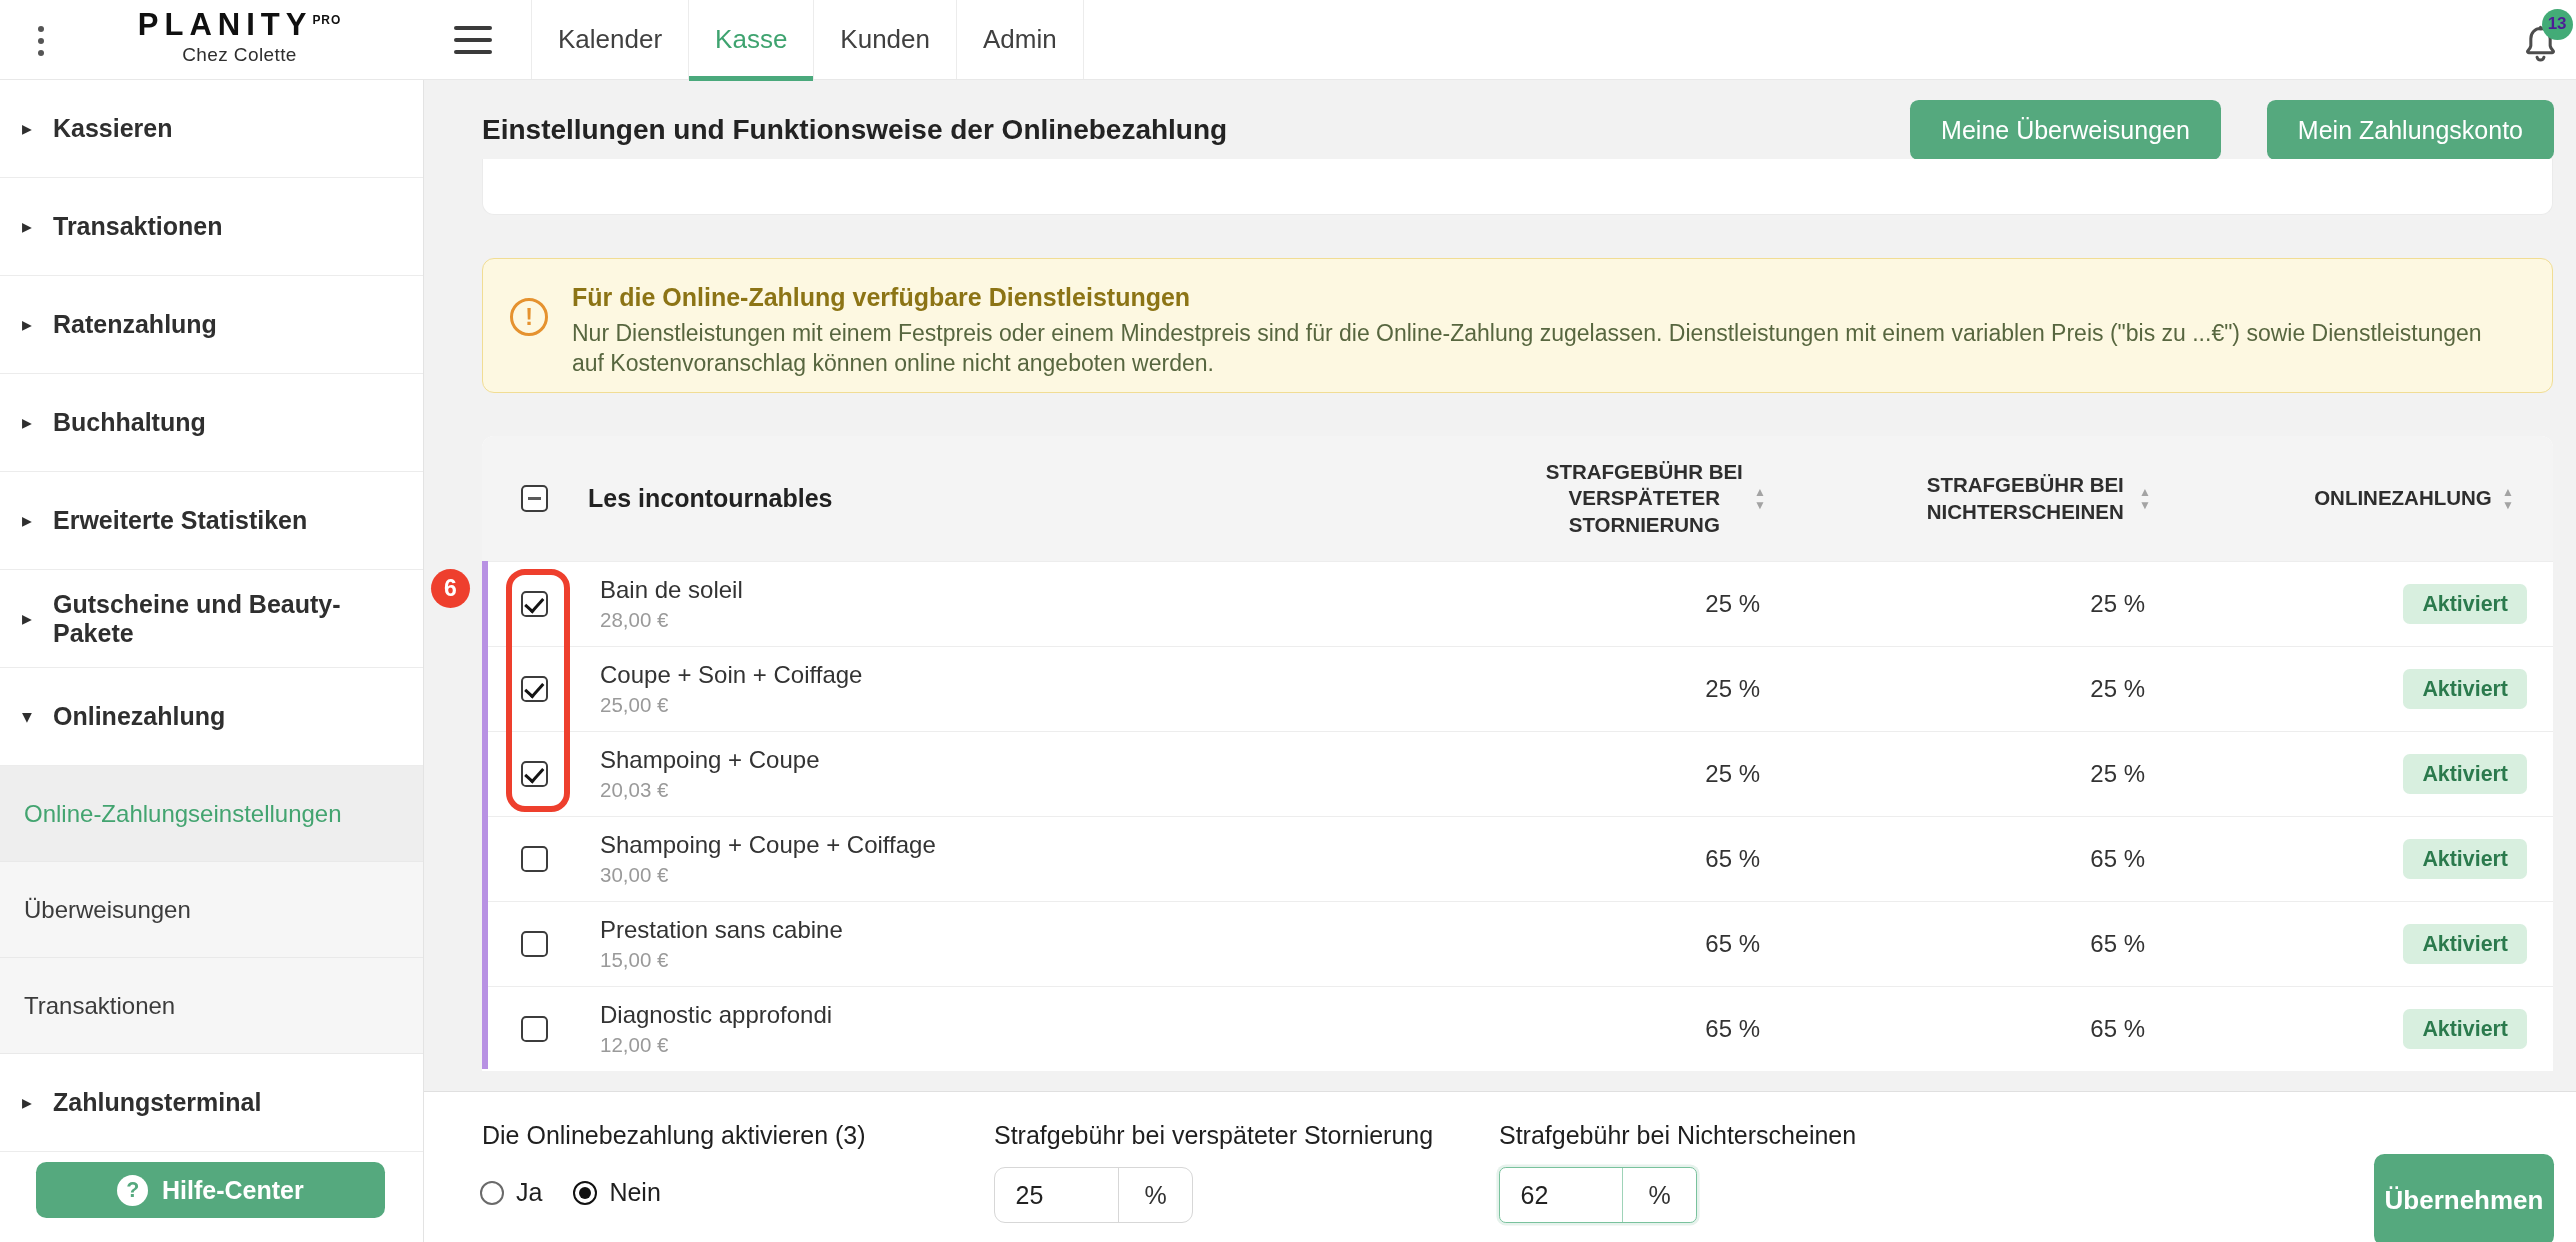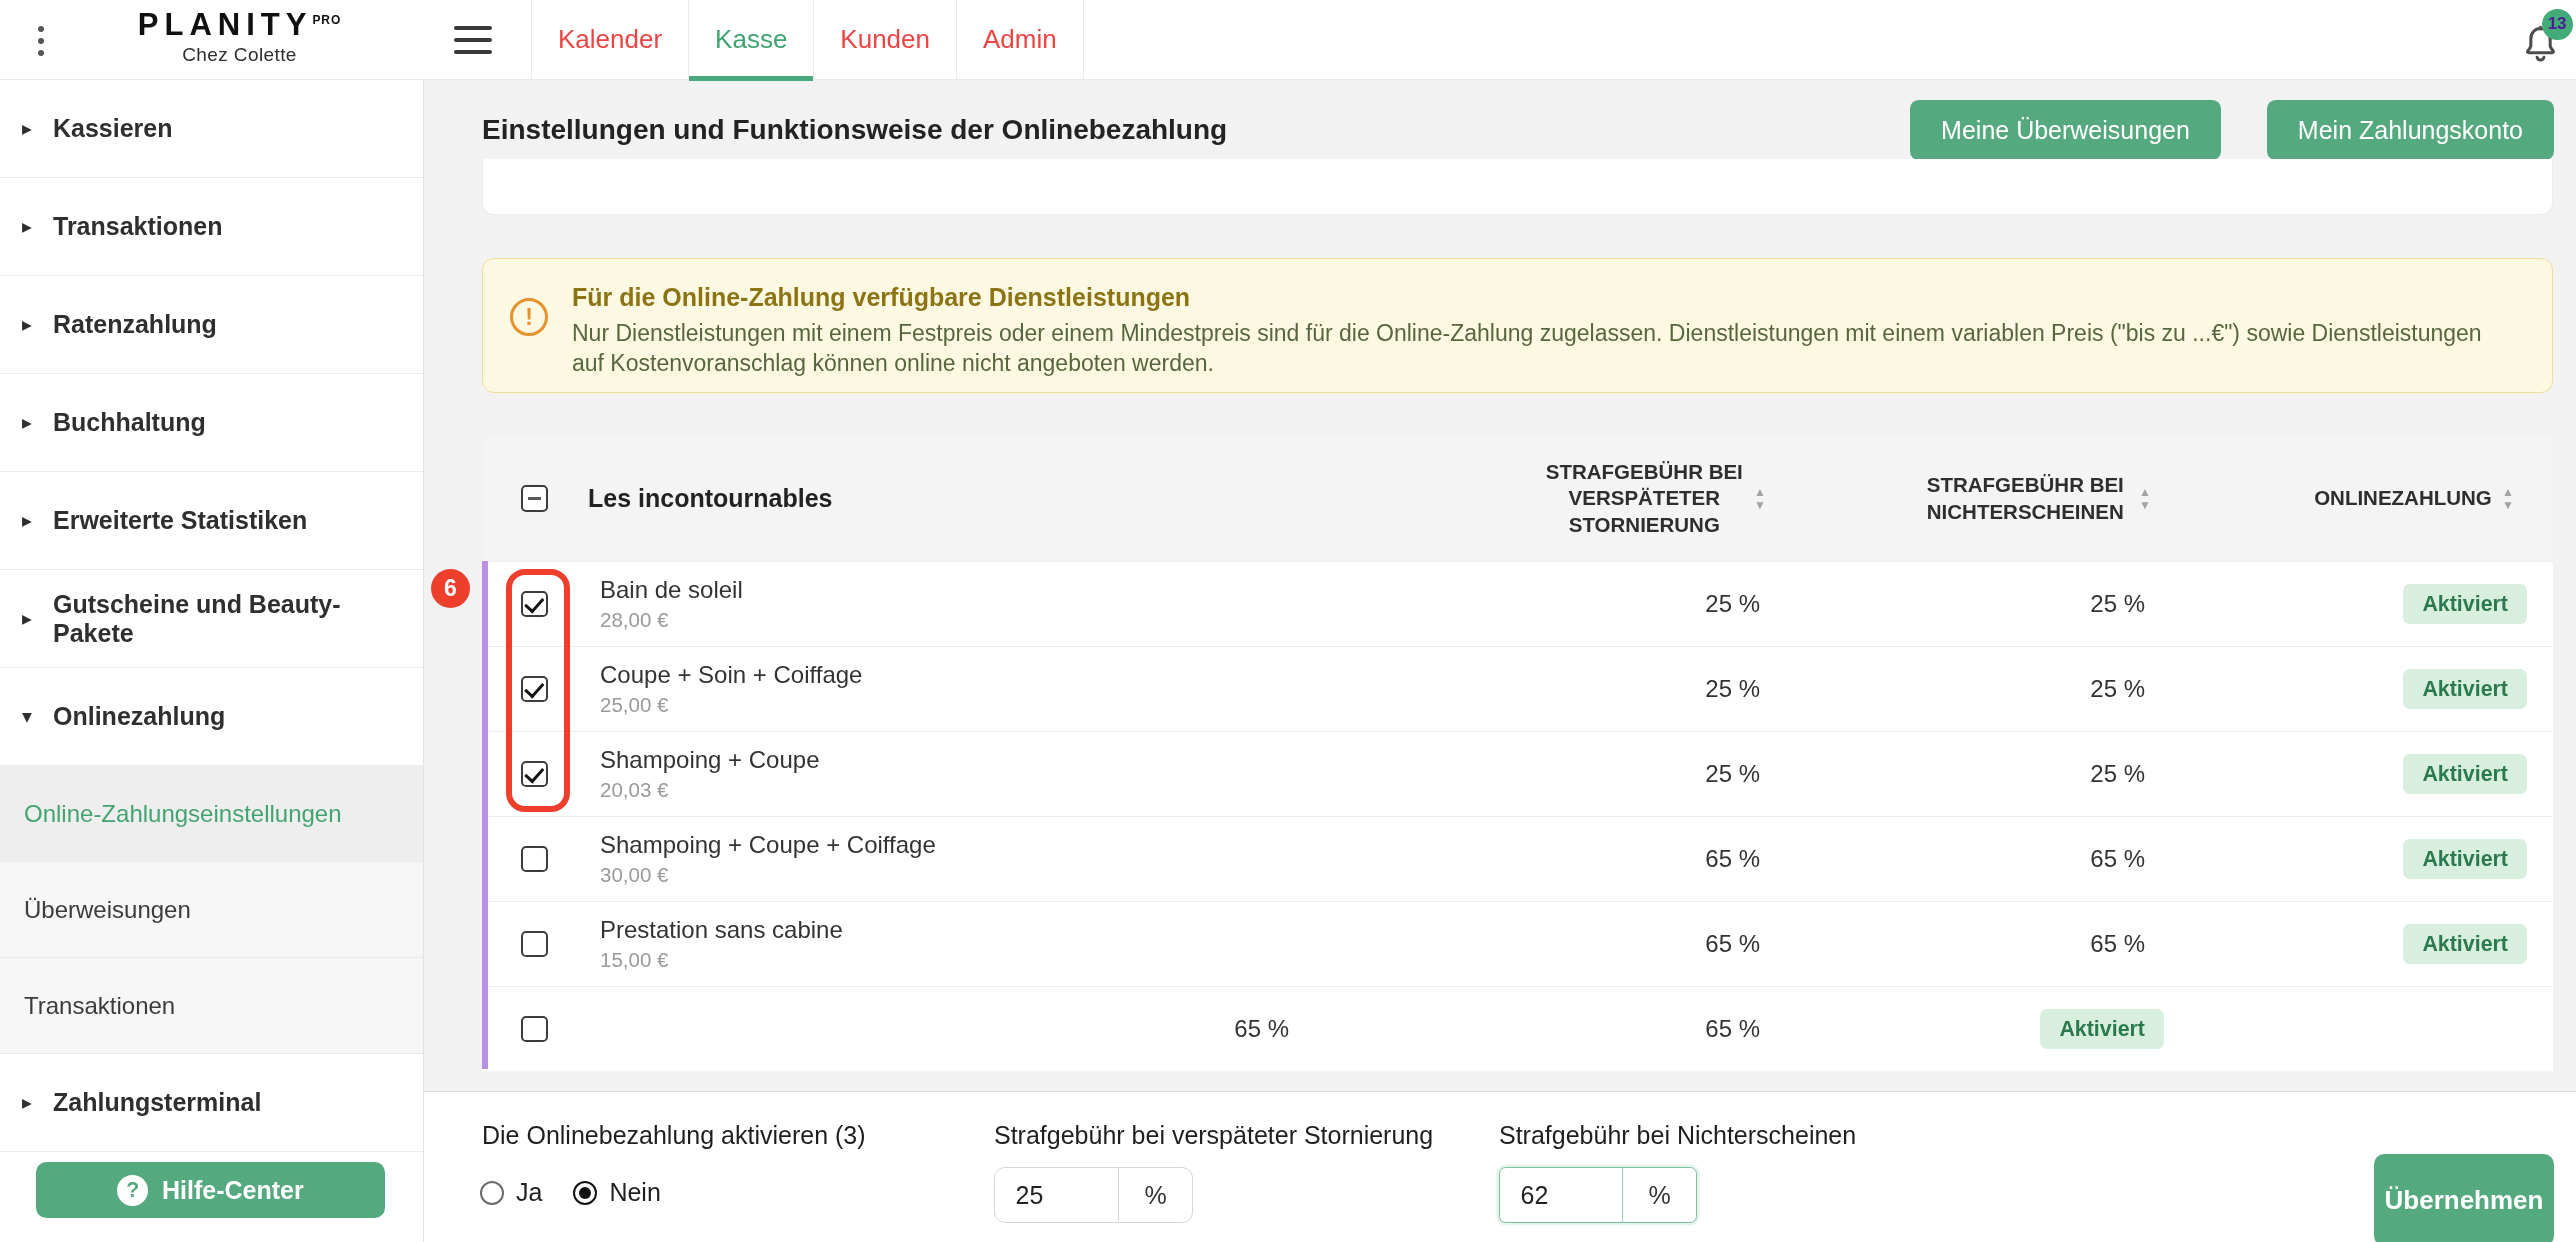--- a/index.html
+++ b/index.html
@@ -11,21 +11,21 @@
   .topbar { position:absolute; top:0; left:0; width:2576px; height:80px; background:#fff; border-bottom:1.7px solid #e8e8e8; z-index:40; }
   .kebab { position:absolute; left:29px; top:20.5px; width:24px; height:41px; display:flex; flex-direction:column; align-items:center; justify-content:center; gap:6px; cursor:pointer; }
   .kebab i { width:6px; height:6px; border-radius:50%; background:#555; }
   .brand { position:absolute; left:111px; top:6.8px; width:257px; text-align:center; }
   .brand-name { font-size:31px; font-weight:700; letter-spacing:6px; color:#101010; }
   .brand-name sup { font-size:12px; letter-spacing:0.9px; vertical-align:super; }
   .brand-sub { font-size:19px; color:#2e2e2e; margin-top:1.7px; letter-spacing:0.4px; }
   .hamburger { position:absolute; left:454px; top:26px; width:38px; display:flex; flex-direction:column; gap:7.7px; cursor:pointer; }
   .hamburger i { height:4.3px; background:#3a3a3a; border-radius:2.6px; }
   .tabs { position:absolute; left:531px; top:0; height:79px; display:flex; }
-  .tab { position:relative; height:100%; display:flex; align-items:center; padding:0 26px; font-size:26px; color:#ef4444; border-left:1.7px solid #ececec; cursor:pointer; }
+  .tab { position:relative; height:100%; display:flex; align-items:center; padding:0 26px; font-size:26px; color:#404040; border-left:1.7px solid #ececec; cursor:pointer; }
   .tab:last-child { border-right:1.7px solid #ececec; }
   .tab.active { color:#3ea36f; }
   .tab.active::after { content:""; position:absolute; left:0; right:0; bottom:-1.7px; height:5.1px; background:#4aa97c; }
   .bell { position:absolute; right:12px; top:20.5px; width:45px; height:46px; cursor:pointer; }
   .badge { position:absolute; top:-12px; right:-8.6px; min-width:31px; height:31px; border-radius:15.4px; background:#43ab77; color:#4c1d95; font-size:17px; font-weight:700; display:flex; align-items:center; justify-content:center; padding:0 5.1px; }
 
   
   .sidebar { position:absolute; top:80px; left:0; width:424px; height:1162px; background:#fff; border-right:1.7px solid #e3e3e3; z-index:30; }
   .side-item { height:98px; display:flex; align-items:center; padding:0 20.5px 0 22px; gap:12px; border-bottom:1.7px solid #ececec; font-size:25px; font-weight:600; color:#2f2f2f; cursor:pointer; line-height:1.15; }
   .side-item .caret { width:19px; font-size:19.7px; color:#2f2f2f; flex:0 0 auto; }
@@ -296,20 +296,24 @@
         <div class="c-val">65 %</div>
         <div class="c-val">65 %</div>
         <div class="c-status">
             <span class="pill">Aktiviert</span>
           </div>
       </div>
       <div class="t-row">
         <div class="c-check">
             <span class="cb"></span>
           </div>
+        <div class="c-name">
+            <div class="n">Diagnostic approfondi</div>
+            <div class="p">12,00 €</div>
+          </div>
         <div class="c-val">65 %</div>
         <div class="c-val">65 %</div>
         <div class="c-status">
             <span class="pill">Aktiviert</span>
           </div>
       </div>
     </section>
 
     <div class="anno-rect"></div>
     <div class="anno-circle">6</div>

